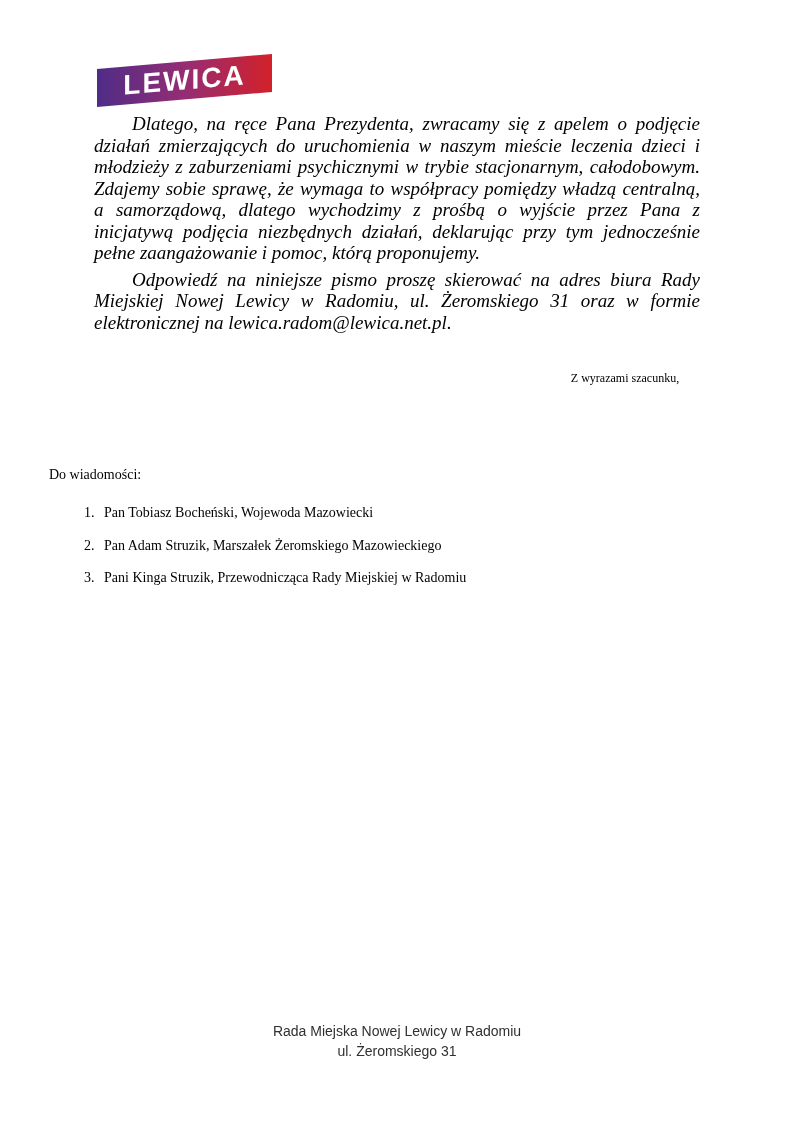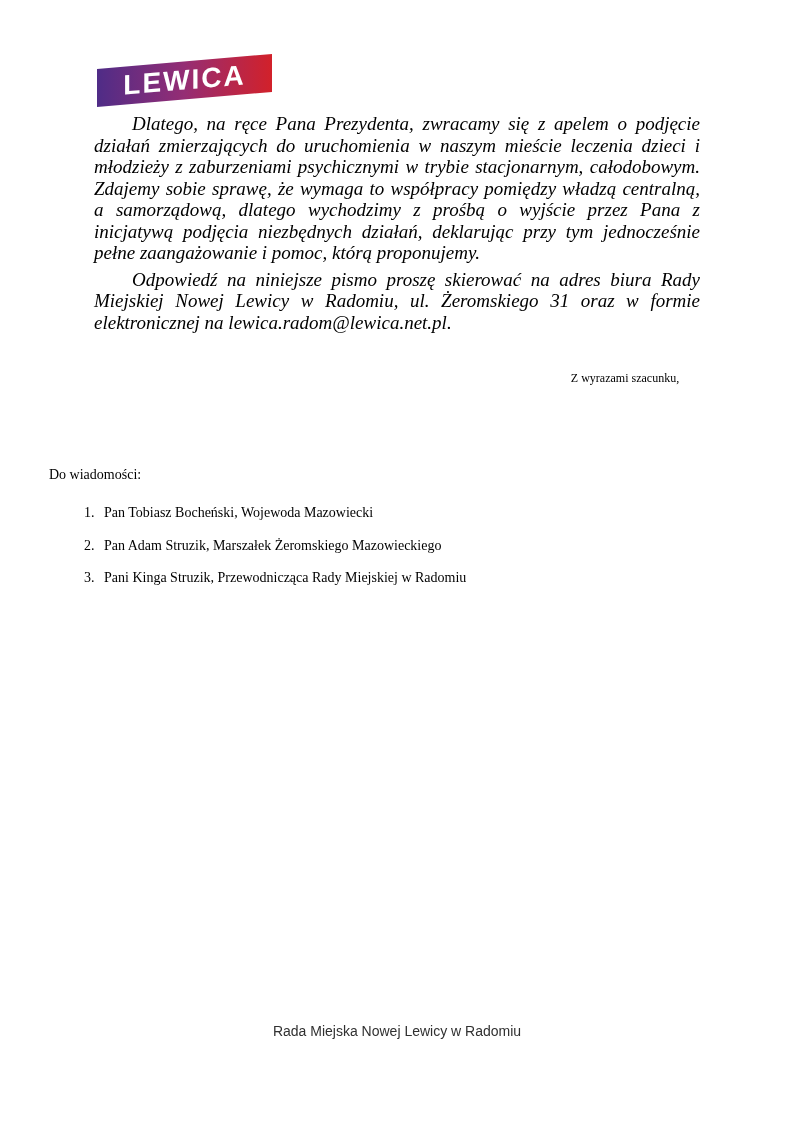--- a/index.html
+++ b/index.html
@@ -119,15 +119,16 @@
     <p class="dist-heading">Do wiadomości:</p>
     <ol>
       <li>Pan Tobiasz Bocheński, Wojewoda Mazowiecki</li>
       <li>Pan Adam Struzik, Marszałek Żeromskiego Mazowieckiego</li>
       <li>Pani Kinga Struzik, Przewodnicząca Rady Miejskiej w Radomiu</li>
     </ol>
   </div>
 
   <div class="footer">
     <div>Rada Miejska Nowej Lewicy w Radomiu</div>
+    <div>ul. Żeromskiego 31</div>
   </div>
 
 </div>
 
 </body></html>

